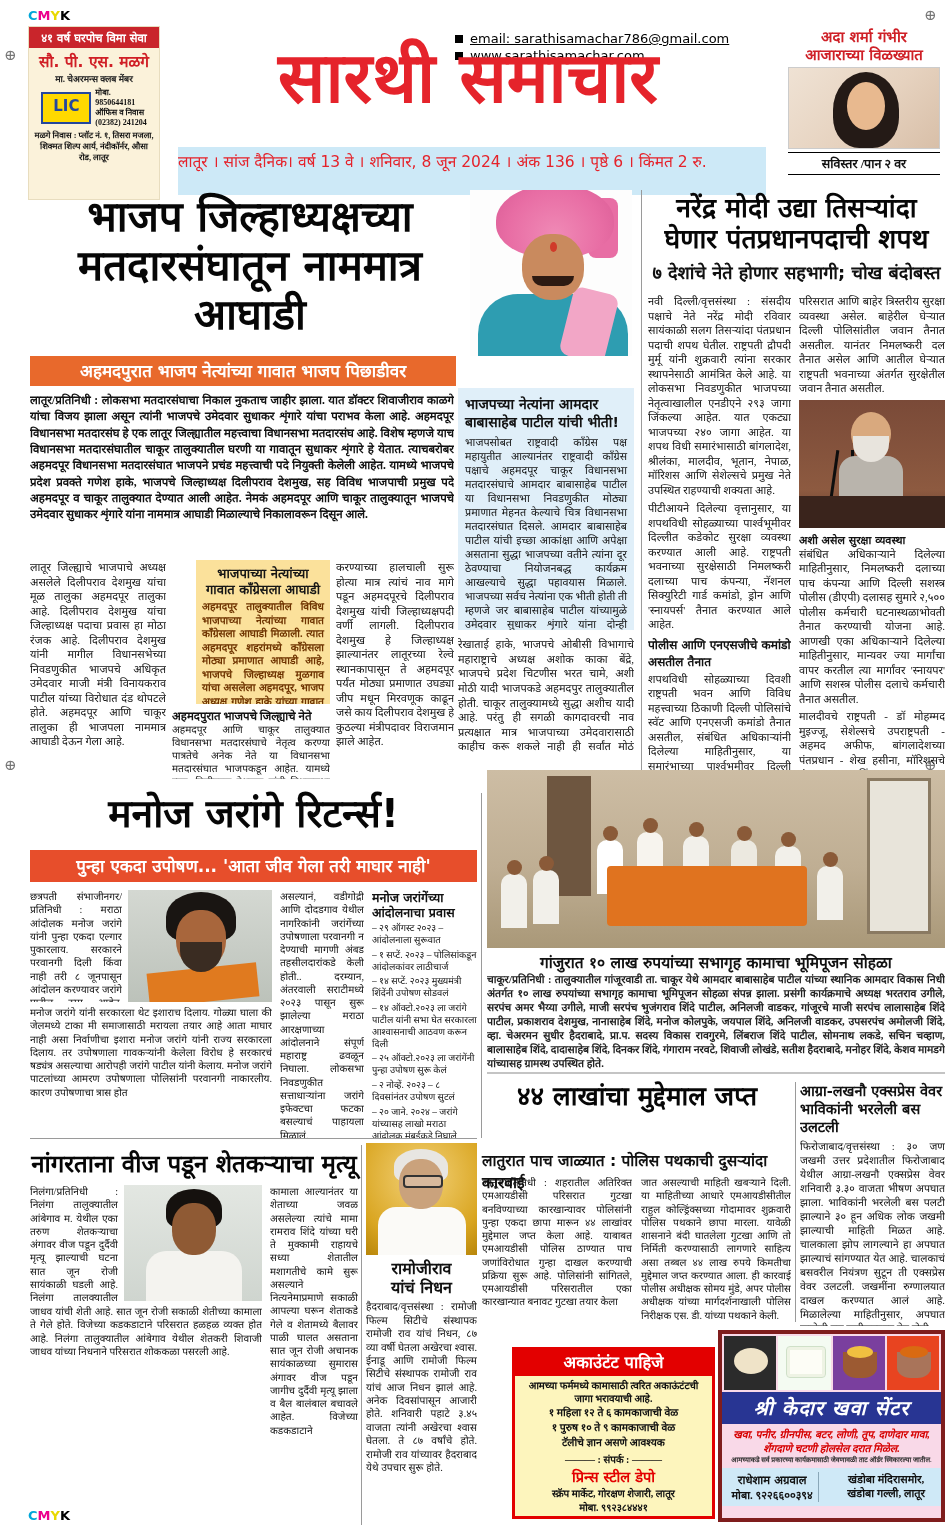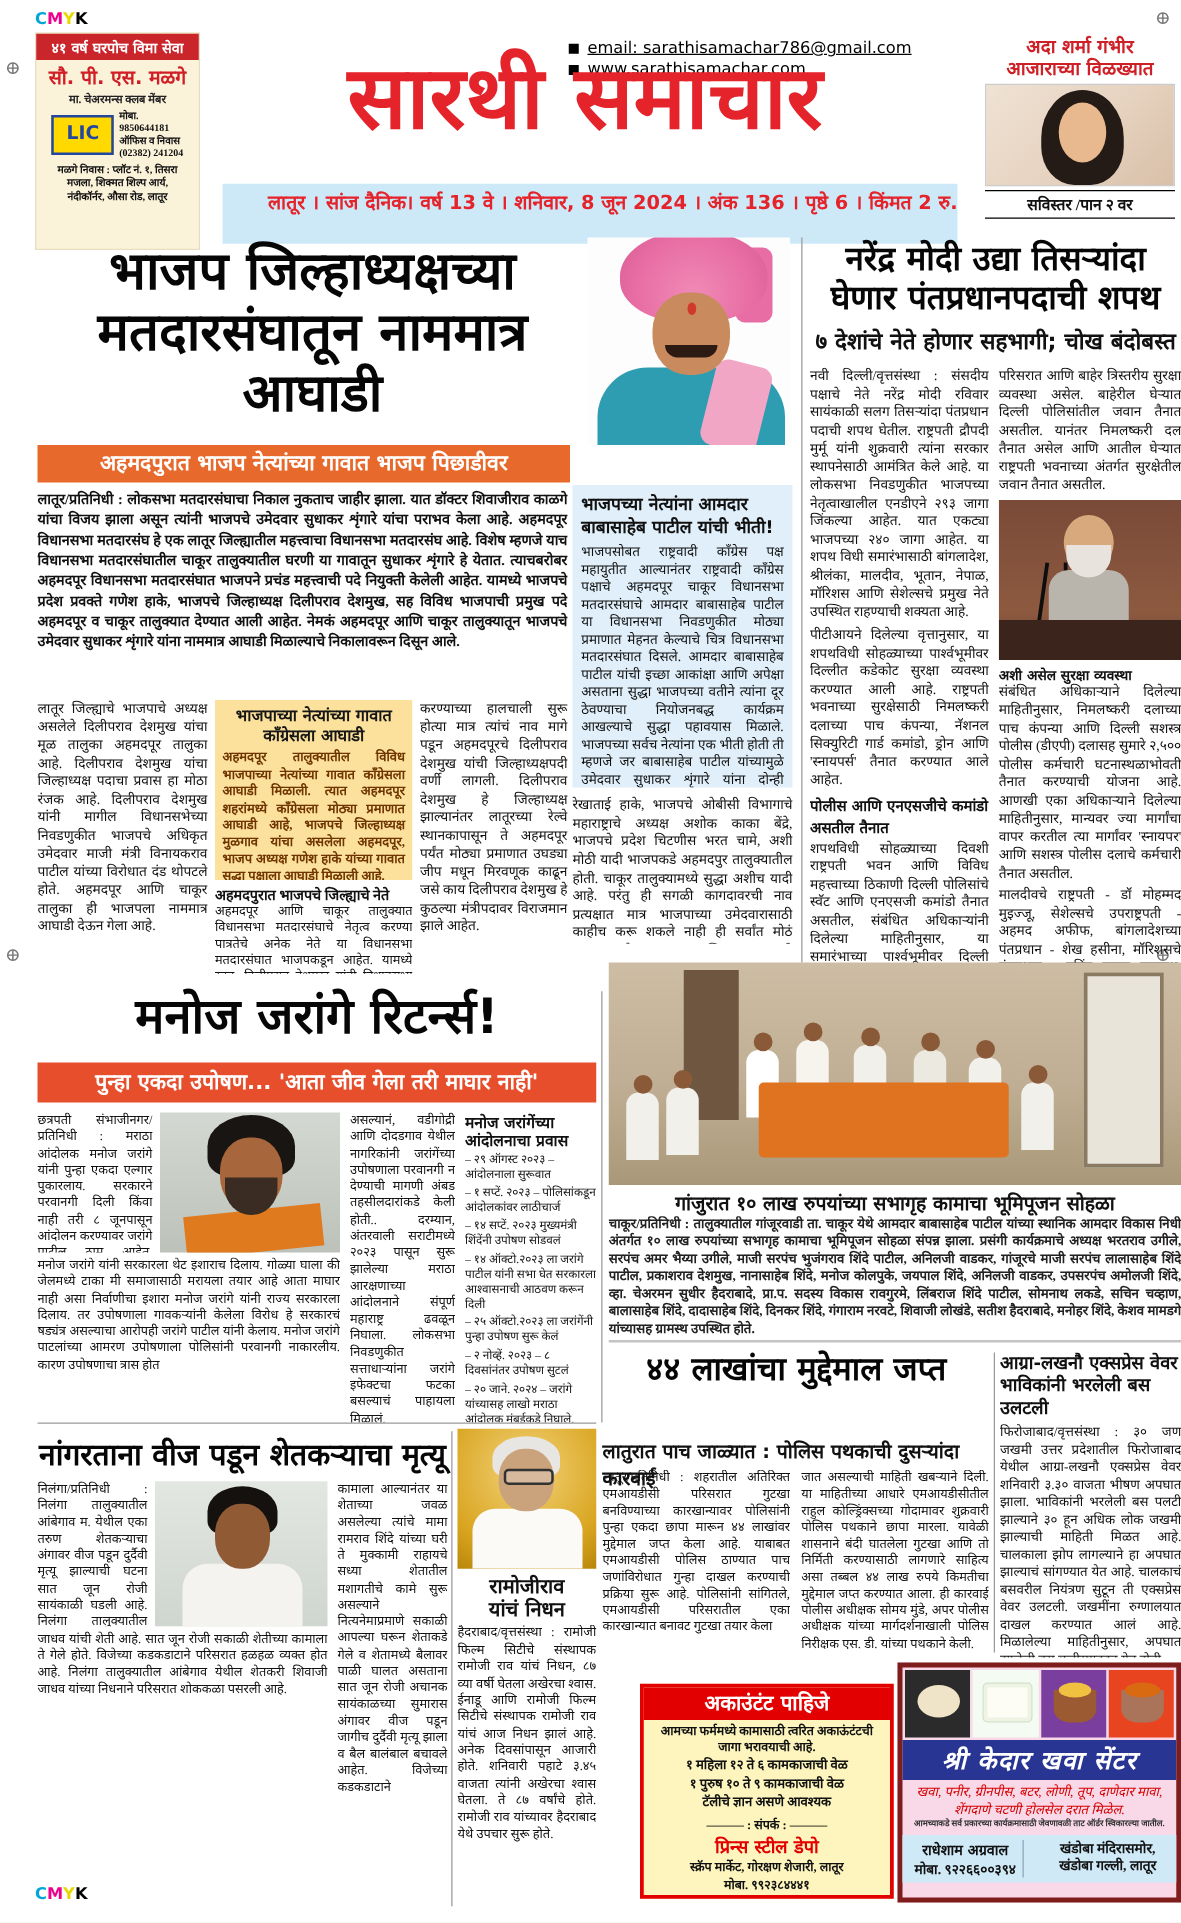--- a/index.html
+++ b/index.html
@@ -17,30 +17,30 @@
 
   
   .lic{left:28px;top:26px;width:130px;height:172px;background:#fbf2da;text-align:center;border:1px solid #e8ddbf;}
   .lic-banner{background:#c9252b;color:#fff;font-size:11.5px;font-weight:bold;padding:3px 1px;font-family:"DejaVu Sans",sans-serif;}
   .lic-name{color:#d01f26;font-weight:bold;font-size:15.5px;margin-top:2px;font-family:"DejaVu Sans",sans-serif;}
   .lic-desg{font-size:9px;font-weight:bold;color:#222;}
   .lic-row{display:flex;align-items:center;justify-content:center;gap:4px;margin-top:3px;}
   .lic-logo{width:46px;height:28px;background:#ffd900;border:2px solid #24479e;color:#24479e;font-weight:bold;
             font-size:15px;line-height:25px;font-family:"DejaVu Sans",sans-serif;}
   .lic-phones{font-size:8px;font-weight:bold;line-height:1.25;text-align:left;}
-  .lic-addr{font-size:8.3px;font-weight:bold;line-height:1.3;margin-top:3px;padding:0 16px;}
+  .lic-addr{font-size:8.3px;font-weight:bold;line-height:1.3;margin-top:3px;padding:0 4px;}
 
   
   .contact{left:455px;top:31px;width:300px;font-family:"DejaVu Sans",sans-serif;font-size:13px;color:#000;}
   .contact .row{display:flex;align-items:center;gap:7px;margin-bottom:2px;}
   .sqbul{display:inline-block;width:8px;height:8px;background:#000;}
   .masthead{left:168px;top:42px;width:600px;text-align:center;color:#e5232b;font-weight:bold;
             font-size:70px;line-height:1.05;font-family:"DejaVu Sans","Liberation Sans",sans-serif;}
   .dateline{left:178px;top:147px;width:588px;height:48px;background:#cde9f7;color:#e5232b;
-            font-weight:bold;font-size:15.5px;line-height:31px;text-align:right;font-family:"DejaVu Sans",sans-serif;}
+            font-weight:normal;font-size:15.5px;line-height:31px;text-align:left;font-family:"DejaVu Sans",sans-serif;}
   .celeb{left:788px;top:28px;width:152px;text-align:center;}
   .celeb-title{color:#cf2027;font-weight:bold;font-size:15px;line-height:1.2;font-family:"DejaVu Sans",sans-serif;}
   .celeb-photo{width:150px;height:80px;margin:3px auto 0;background:linear-gradient(135deg,#efe2d4 0%,#e6d2bf 55%,#d8bfa8 100%);position:relative;overflow:hidden;border:1px solid #ccc;}
   .celeb-hair{position:absolute;left:44px;top:4px;width:66px;height:76px;border-radius:50% 50% 40% 40%;background:#241a16;}
   .celeb-face{position:absolute;left:58px;top:14px;width:38px;height:48px;border-radius:50%;background:#e8b98f;}
   .celeb-more{margin-top:3px;border-top:1.5px solid #000;border-bottom:1.5px solid #000;padding:2px 0;
               font-size:12.5px;font-weight:bold;}
 
   
   .lead-hl{left:30px;top:192px;width:440px;text-align:center;font-size:42px;line-height:1.17;color:#060606;
@@ -51,21 +51,21 @@
   .tp-face{position:absolute;left:52px;top:44px;width:62px;height:66px;background:#c98a5e;border-radius:46%;}
   .tp-tilak{position:absolute;left:80px;top:52px;width:7px;height:10px;background:#d03a2a;border-radius:50%;}
   .tp-mus{position:absolute;left:62px;top:86px;width:42px;height:10px;background:#2d1a12;border-radius:0 0 20px 20px;}
   .tp-body{position:absolute;left:8px;top:104px;width:150px;height:62px;background:#2e9db1;border-radius:40px 40px 0 0;}
   .tp-shawl{position:absolute;left:96px;top:100px;width:46px;height:70px;background:#f2a6c6;transform:rotate(14deg);border-radius:10px;}
   .orange-band{left:30px;top:356px;width:426px;height:30px;background:#e8692c;color:#fff;font-weight:bold;
                font-size:17px;line-height:30px;text-align:center;font-family:"DejaVu Sans",sans-serif;}
   .lead-intro{left:30px;top:392px;width:424px;height:162px;font-size:11.5px;font-weight:bold;line-height:1.42;}
   .col1{left:30px;top:560px;width:136px;height:228px;}
   .col2{left:172px;top:560px;width:158px;height:228px;}
-  .ybox{background:#fbe19b;padding:6px 6px;height:132px;overflow:hidden;}
+  .ybox{background:#fbe19b;padding:6px 6px;height:132px;overflow:hidden;margin-left:24px;}
   .ybox-title{font-size:13px;font-weight:bold;text-align:center;line-height:1.2;color:#161616;font-family:"DejaVu Sans",sans-serif;}
   .ybox-body{font-size:10.4px;font-weight:bold;color:#6f3400;line-height:1.3;text-align:justify;margin-top:3px;}
   .sub2{font-size:11.5px;font-weight:bold;margin-top:4px;}
   .col2b{font-size:10.2px;line-height:1.28;text-align:justify;height:56px;overflow:hidden;}
   .col3{left:336px;top:560px;width:118px;height:228px;}
   .bluecol{left:458px;top:388px;width:176px;height:400px;}
   .bbox{background:#e0eff9;padding:8px 7px;height:226px;overflow:hidden;}
   .bbox-title{font-size:14px;font-weight:bold;line-height:1.25;font-family:"DejaVu Sans",sans-serif;}
   .bbox-body{font-size:10.8px;line-height:1.3;text-align:justify;margin-top:4px;}
   .widepara{font-size:11px;line-height:1.33;text-align:justify;margin-top:7px;height:118px;overflow:hidden;}
@@ -171,21 +171,21 @@
   .kh-t2{background:#f4fbf2;}
   .kh-t2::before{content:"";position:absolute;left:8px;top:10px;width:38px;height:30px;background:#fdfdf6;border:1px solid #cfe0c8;border-radius:4px;box-shadow:inset 0 0 0 3px #eef3e4;}
   .kh-t3{background:#7a3f9e;}
   .kh-t3::before{content:"";position:absolute;left:10px;top:16px;width:34px;height:26px;background:#9c5a32;border-radius:0 0 40% 40%;}
   .kh-t3::after{content:"";position:absolute;left:14px;top:10px;width:26px;height:12px;background:#f0c040;border-radius:50%;}
   .kh-t4{background:#e84420;}
   .kh-t4::before{content:"";position:absolute;left:10px;top:16px;width:34px;height:26px;background:#a9745a;border-radius:0 0 40% 40%;}
   .kh-t4::after{content:"";position:absolute;left:13px;top:10px;width:28px;height:12px;background:#d96a12;border-radius:50%;}
   .kh-band{background:#283593;color:#fff;font-size:20px;font-weight:bold;font-style:italic;text-align:center;
            line-height:32px;height:32px;font-family:"DejaVu Sans",sans-serif;letter-spacing:1px;}
-  .kh-line1{color:#d60000;font-size:10.5px;font-weight:normal;font-style:italic;text-align:center;line-height:1.3;padding:4px 4px 1px;}
+  .kh-line1{color:#d60000;font-size:10.5px;font-weight:bold;font-style:italic;text-align:center;line-height:1.3;padding:4px 4px 1px;}
   .kh-line2{color:#333;font-size:6.8px;font-weight:bold;text-align:center;line-height:1.3;padding:0 6px;}
   .kh-contact{background:#cfe9f7;margin-top:3px;display:flex;padding:4px 4px;gap:16px;}
   .kh-cl{flex:1;text-align:center;border-right:1px solid #8aa7b8;}
   .kh-cr{flex:1.1;text-align:center;}
   .kh-name{font-size:11.5px;font-weight:bold;font-family:"DejaVu Sans",sans-serif;}
   .kh-ph{font-size:11px;font-weight:bold;}
   .kh-addr{font-size:11px;font-weight:bold;line-height:1.3;}
 </style>
 </head>
 <body>

